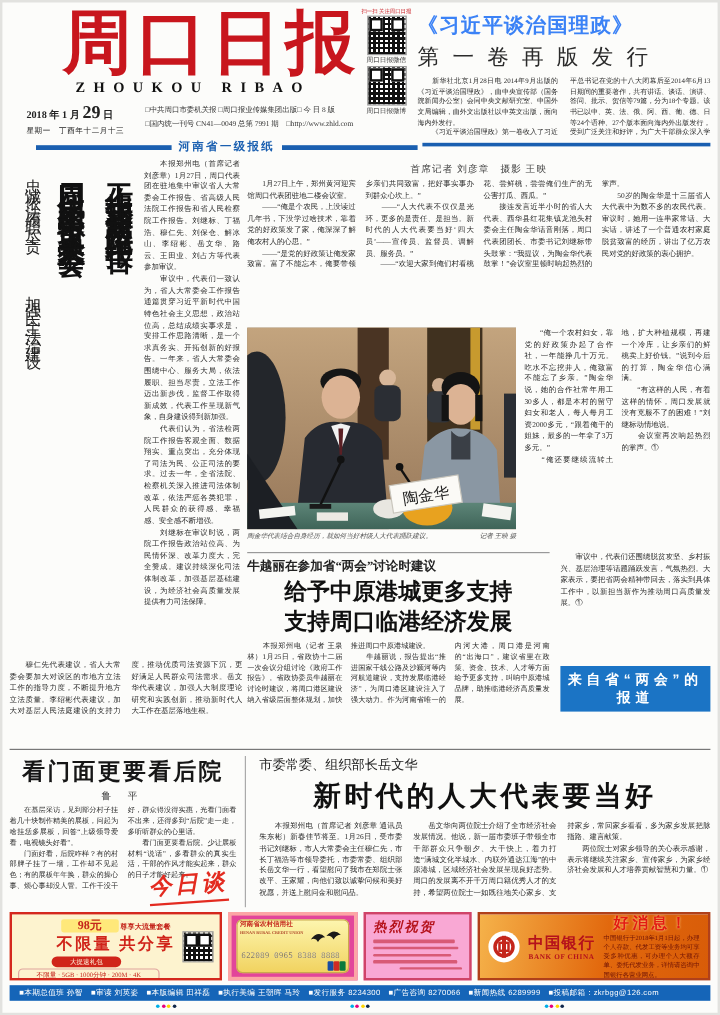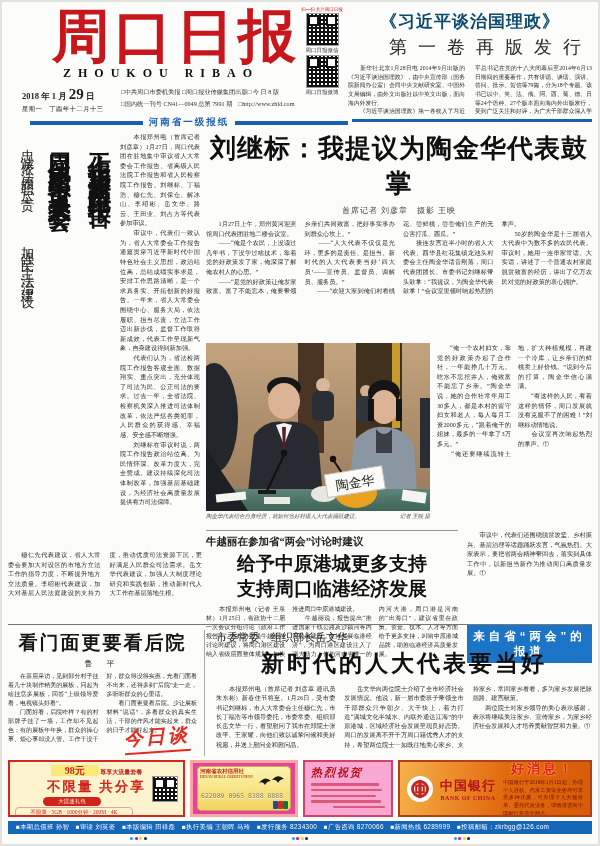--- a/index.html
+++ b/index.html
@@ -30,22 +30,22 @@
   .qr{width:33px;height:33px;margin:1px auto 0;position:relative;border:1px solid #999;background:
       repeating-linear-gradient(0deg,#111 0 2px,transparent 2px 4px),
       repeating-linear-gradient(90deg,#111 0 2px,#fff 2px 4px);}
   .qr::before{content:"";position:absolute;left:1px;top:1px;width:7px;height:7px;border:2px solid #111;background:#fff;}
   .qr::after{content:"";position:absolute;right:1px;top:1px;width:7px;height:7px;border:2px solid #111;background:#fff;}
   .qr-label{font-size:5.5px;margin-top:1px;color:#333;}
   .qr-sm{width:26px;height:26px;}
 
   
   #toprt{position:absolute;left:348px;top:10px;width:244px;}
-  .tr-h1{font-size:17px;text-align:center;font-weight:bold;letter-spacing:1px;color:#0c4a6e;}
-  .tr-h2{font-size:18px;text-align:right;letter-spacing:11px;margin-top:2px;color:#2b2b2b;}
+  .tr-h1{font-size:17px;font-weight:bold;letter-spacing:1px;color:#3b82f6;}
+  .tr-h2{font-size:18px;text-align:left;letter-spacing:11px;margin-top:2px;color:#2b2b2b;}
   .tr-body{margin-top:5px;column-count:2;column-gap:10px;font-size:5.8px;line-height:1.5;height:60px;}
 
   
   #leftrail{position:absolute;left:8px;top:130px;width:194px;height:492px;}
   .rail-flex{display:flex;height:414px;}
   .vkick{width:28px;writing-mode:vertical-rl;font-size:13.5px;letter-spacing:7px;padding-top:8px;color:#222;
          font-family:"Liberation Sans",sans-serif;}
   .vhead{width:40px;writing-mode:vertical-rl;font-size:23px;font-weight:900;letter-spacing:4px;padding-top:4px;
          font-family:"Liberation Sans",sans-serif;color:#111;}
   .rail-body{flex:1;font-size:6.2px;line-height:1.55;padding:2px 2px 0 4px;}
@@ -181,21 +181,20 @@
       <div class="vhead">工作报告和省法检两院工作报告</div>
       <div class="rail-body jtxt">　　本报郑州电（首席记者 刘彦章）1月27日，周口代表团在驻地集中审议省人大常委会工作报告、省高级人民法院工作报告和省人民检察院工作报告。刘继标、丁福浩、穆仁先、刘保仓、解冰山、李绍彬、岳文华、路云、王田业、刘占方等代表参加审议。
 　　审议中，代表们一致认为，省人大常委会工作报告通篇贯穿习近平新时代中国特色社会主义思想，政治站位高，总结成绩实事求是，安排工作思路清晰，是一个求真务实、开拓创新的好报告。一年来，省人大常委会围绕中心、服务大局，依法履职、担当尽责，立法工作迈出新步伐，监督工作取得新成效，代表工作呈现新气象，自身建设得到新加强。
 　　代表们认为，省法检两院工作报告客观全面、数据翔实、重点突出，充分体现了司法为民、公正司法的要求。过去一年，全省法院、检察机关深入推进司法体制改革，依法严惩各类犯罪，人民群众的获得感、幸福感、安全感不断增强。
 　　刘继标在审议时说，两院工作报告政治站位高、为民情怀深、改革力度大，完全赞成。建议持续深化司法体制改革，加强基层基础建设，为经济社会高质量发展提供有力司法保障。</div>
     </div>
     <div class="rail-bottom jtxt">　　穆仁先代表建议，省人大常委会要加大对设区的市地方立法工作的指导力度，不断提升地方立法质量。李绍彬代表建议，加大对基层人民法庭建设的支持力度，推动优质司法资源下沉，更好满足人民群众司法需求。岳文华代表建议，加强人大制度理论研究和实践创新，推动新时代人大工作在基层落地生根。</div>
   </div>
 
   <div id="main">
-    <div class="lead-head">刘继标：我提议为陶金华代表鼓掌</div>
     <div class="lead-byline">首席记者 刘彦章　摄影 王映</div>
     <div class="rowA jtxt">　　1月27日上午，郑州黄河迎宾馆周口代表团驻地二楼会议室。
 　　——“俺是个农民，上没读过几年书，下没学过啥技术，靠着党的好政策发了家，俺深深了解俺农村人的心思。”
 　　——“是党的好政策让俺发家致富。富了不能忘本，俺要带领乡亲们共同致富，把好事实事办到群众心坎上。”
 　　——“人大代表不仅仅是光环，更多的是责任、是担当。新时代的人大代表要当好‘四大员’——宣传员、监督员、调解员、服务员。”
 　　——“欢迎大家到俺们村看桃花、尝鲜桃，尝尝俺们生产的无公害打瓜、西瓜。”
 　　接连发言近半小时的省人大代表、西华县红花集镇龙池头村委会主任陶金华话音刚落，周口代表团团长、市委书记刘继标带头鼓掌：“我提议，为陶金华代表鼓掌！”会议室里顿时响起热烈的掌声。
 　　50岁的陶金华是十三届省人大代表中为数不多的农民代表。审议时，她用一连串家常话、大实话，讲述了一个普通农村家庭脱贫致富的经历，讲出了亿万农民对党的好政策的衷心拥护。</div>
 
     <div class="rowB">

